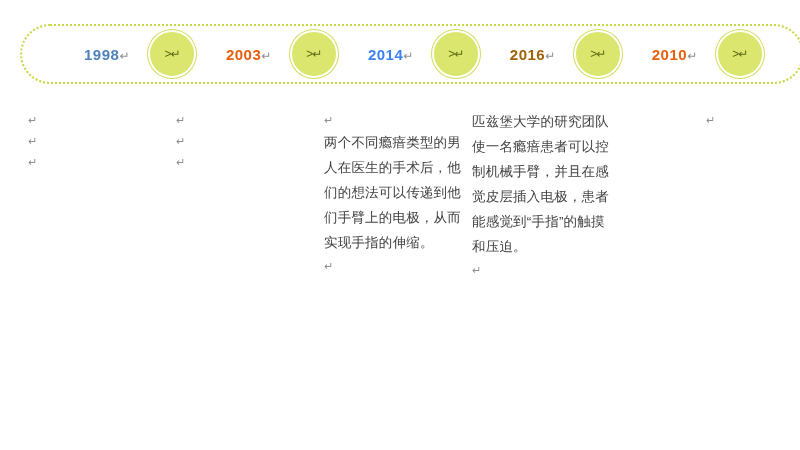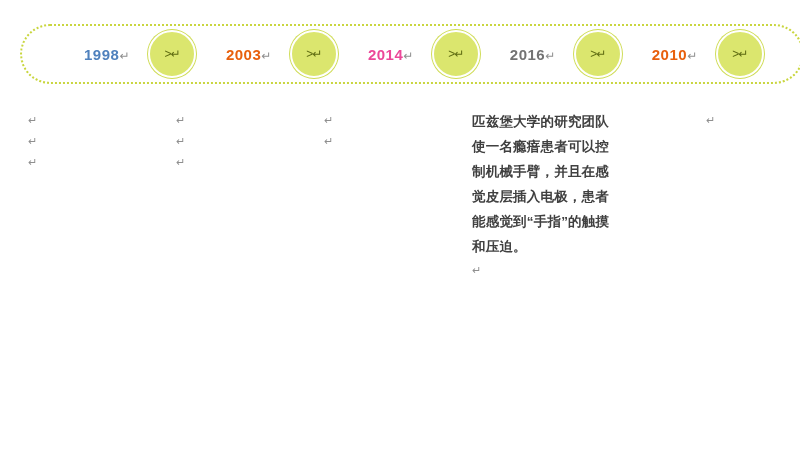--- a/index.html
+++ b/index.html
@@ -96,21 +96,21 @@
   }
   .col.latin {
     font-family: "Liberation Sans", sans-serif;
     letter-spacing: 0.1px;
   }
   .pre-marks {
     color: #8f8f8f;
     font-size: 11px;
     line-height: 1.9;
   }
-  .body-text { display: block; font-weight: bold; }
+  .body-text { display: block; }
   .trail {
     color: #8f8f8f;
     font-size: 11px;
     display: block;
     line-height: 1.9;
   }
   .trail.indent { padding-left: 86px; }
 </style>
 </head>
 <body>
@@ -132,30 +132,30 @@
       <div class="year">
         <span style="color:#e8600d">2003</span><span class="pilcrow">↵</span>
       </div>
       <div class="spacer-sm"></div>
       <div class="arrow-node">
         <span class="glyph">&gt;↵</span>
       </div>
       <div class="spacer-md"></div>
 
       <div class="year">
-        <span style="color:#ec4899">2014</span><span class="pilcrow">↵</span>
-      </div>
-      <div class="spacer-sm"></div>
-      <div class="arrow-node">
-        <span class="glyph">&gt;↵</span>
-      </div>
-      <div class="spacer-md"></div>
-
-      <div class="year">
-        <span style="color:#737373">2016</span><span class="pilcrow">↵</span>
+        <span style="color:#3b82f6">2014</span><span class="pilcrow">↵</span>
+      </div>
+      <div class="spacer-sm"></div>
+      <div class="arrow-node">
+        <span class="glyph">&gt;↵</span>
+      </div>
+      <div class="spacer-md"></div>
+
+      <div class="year">
+        <span style="color:#a16207">2016</span><span class="pilcrow">↵</span>
       </div>
       <div class="spacer-sm"></div>
       <div class="arrow-node">
         <span class="glyph">&gt;↵</span>
       </div>
       <div class="spacer-md"></div>
 
       <div class="year">
         <span style="color:#e8600d">2010</span><span class="pilcrow">↵</span>
       </div>
@@ -176,20 +176,21 @@
     </div>
 
     <div class="col">
       <div class="pre-marks" style="white-space:pre-line">↵
 ↵</div>
       <span class="trail">↵</span>
     </div>
 
     <div class="col">
       <div class="pre-marks" style="white-space:pre-line">↵</div>
+      <div class="body-text">两个不同瘾瘖类型的男人在医生的手术后，他们的想法可以传递到他们手臂上的电极，从而实现手指的伸缩。</div>
       <span class="trail">↵</span>
     </div>
 
     <div class="col">
       <div class="pre-marks" style="white-space:pre-line"></div>
       <div class="body-text">匹兹堡大学的研究团队使一名瘾瘖患者可以控制机械手臂，并且在感觉皮层插入电极，患者能感觉到“手指”的触摸和压迫。</div>
       <span class="trail">↵</span>
     </div>
 
     <div class="col latin">

